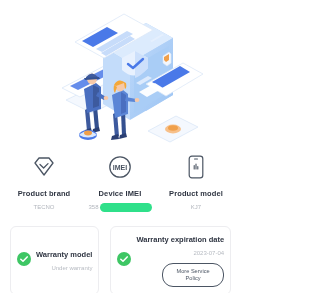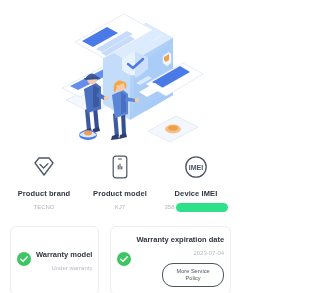--- a/index.html
+++ b/index.html
@@ -230,42 +230,42 @@
           <path d="M3 7 L7 2 L17 2 L21 7 L12 19 Z" fill="none" stroke="#4b5563" stroke-width="1.3" stroke-linejoin="round"></path>
           <path d="M8 8.5 L11.6 12 L16 7.6" fill="none" stroke="#4b5563" stroke-width="1.3" stroke-linecap="round" stroke-linejoin="round"></path>
         </svg>
       </div>
       <div class="spec-label">Product brand</div>
       <div class="spec-value">TECNO</div>
     </div>
 
     <div class="spec-col">
       <div class="spec-icon">
+        <svg width="24" height="24" viewBox="0 0 24 24" xmlns="http://www.w3.org/2000/svg">
+          <circle cx="12" cy="12" r="10.2" fill="none" stroke="#4b5563" stroke-width="1.3"></circle>
+          <text x="12" y="15" font-family="Liberation Sans, sans-serif" font-size="7" font-weight="bold" fill="#4b5563" text-anchor="middle">IMEI</text>
+        </svg>
+      </div>
+      <div class="spec-label">Device IMEI</div>
+      <div class="spec-value imei-value">
+        <span>358</span>
+        <span class="imei-redact"></span>
+      </div>
+    </div>
+
+    <div class="spec-col">
+      <div class="spec-icon">
         <svg width="16" height="24" viewBox="0 0 16 24" xmlns="http://www.w3.org/2000/svg">
           <rect x="1.2" y="1.2" width="13.6" height="21.6" rx="2.6" fill="none" stroke="#4b5563" stroke-width="1.2"></rect>
           <rect x="6" y="3.4" width="4" height="1" rx="0.5" fill="#4b5563"></rect>
           <path d="M6.2 10.5 L6.2 14 M8 9 L8 14 M9.8 11.6 L9.8 14" stroke="#4b5563" stroke-width="1.1" stroke-linecap="round"></path>
         </svg>
       </div>
       <div class="spec-label">Product model</div>
       <div class="spec-value">KJ7</div>
-    </div>
-
-    <div class="spec-col">
-      <div class="spec-icon">
-        <svg width="24" height="24" viewBox="0 0 24 24" xmlns="http://www.w3.org/2000/svg">
-          <circle cx="12" cy="12" r="10.2" fill="none" stroke="#4b5563" stroke-width="1.3"></circle>
-          <text x="12" y="15" font-family="Liberation Sans, sans-serif" font-size="7" font-weight="bold" fill="#4b5563" text-anchor="middle">IMEI</text>
-        </svg>
-      </div>
-      <div class="spec-label">Device IMEI</div>
-      <div class="spec-value imei-value">
-        <span>358</span>
-        <span class="imei-redact"></span>
-      </div>
     </div>
 
   </div>
 
   <div class="cards">
 
     <div class="card">
       <span class="card-check">
         <svg width="14" height="14" viewBox="0 0 14 14" xmlns="http://www.w3.org/2000/svg">
           <circle cx="7" cy="7" r="7" fill="#3ec664"></circle>

